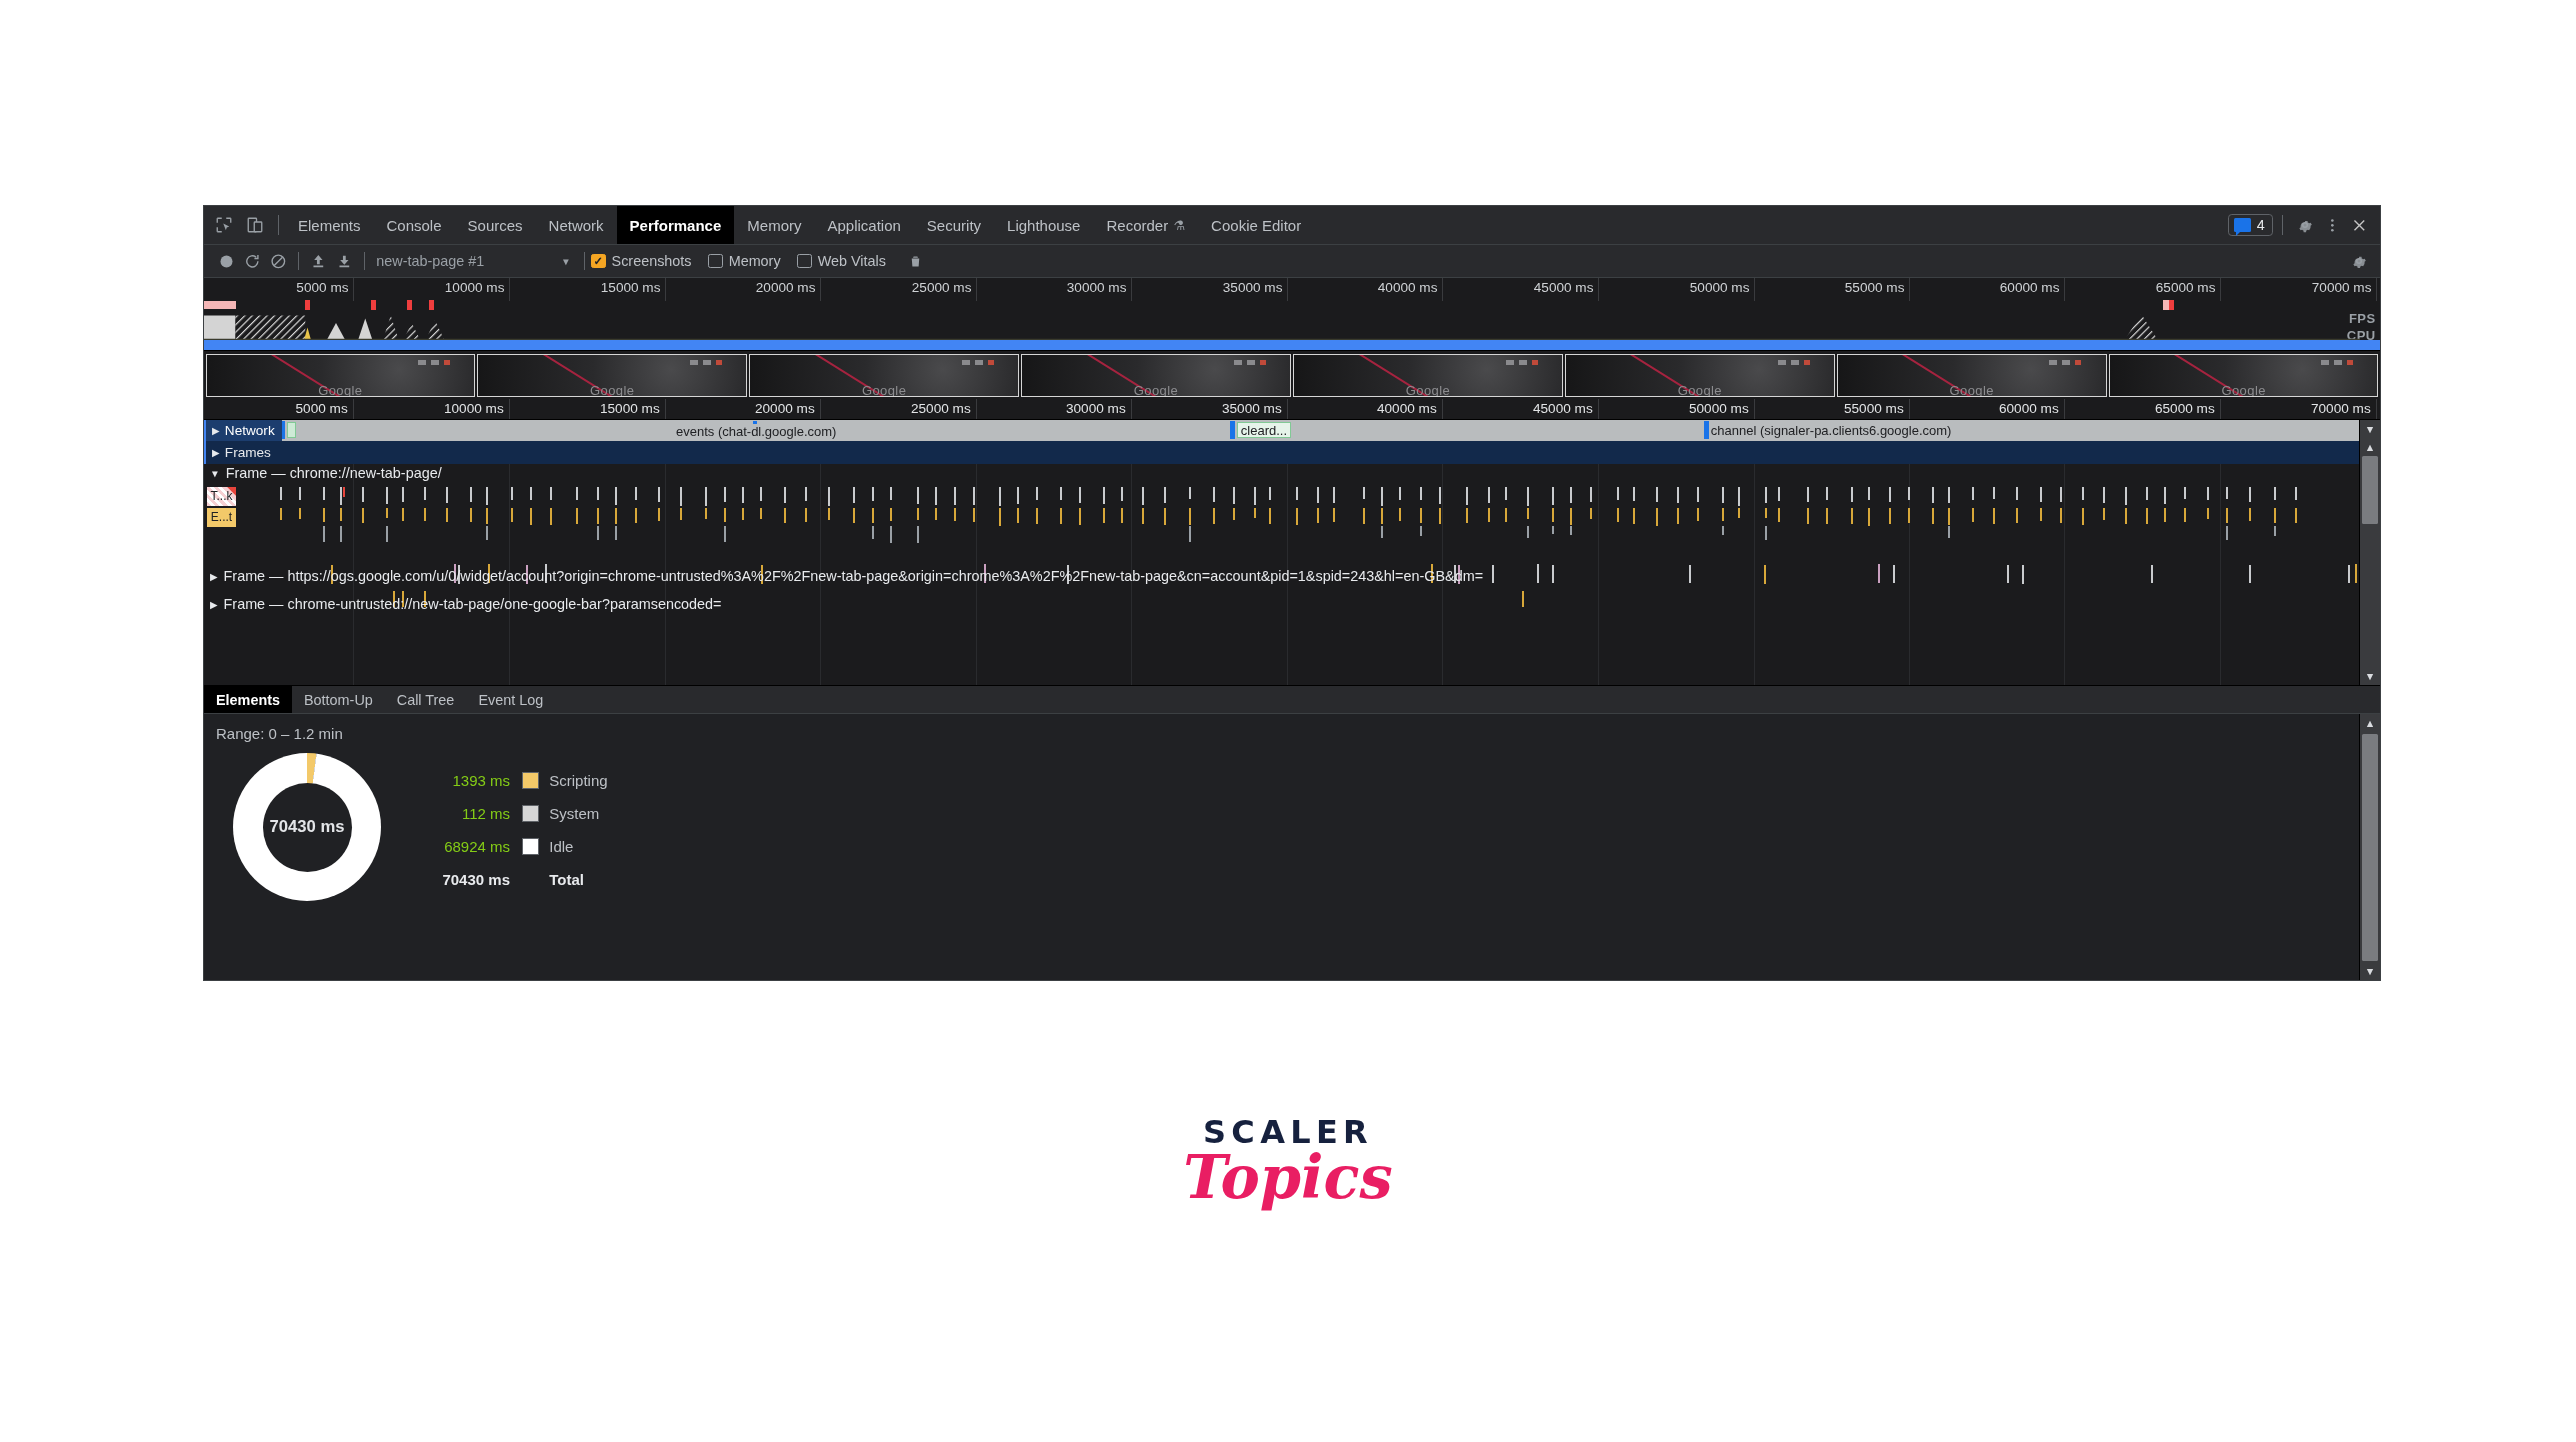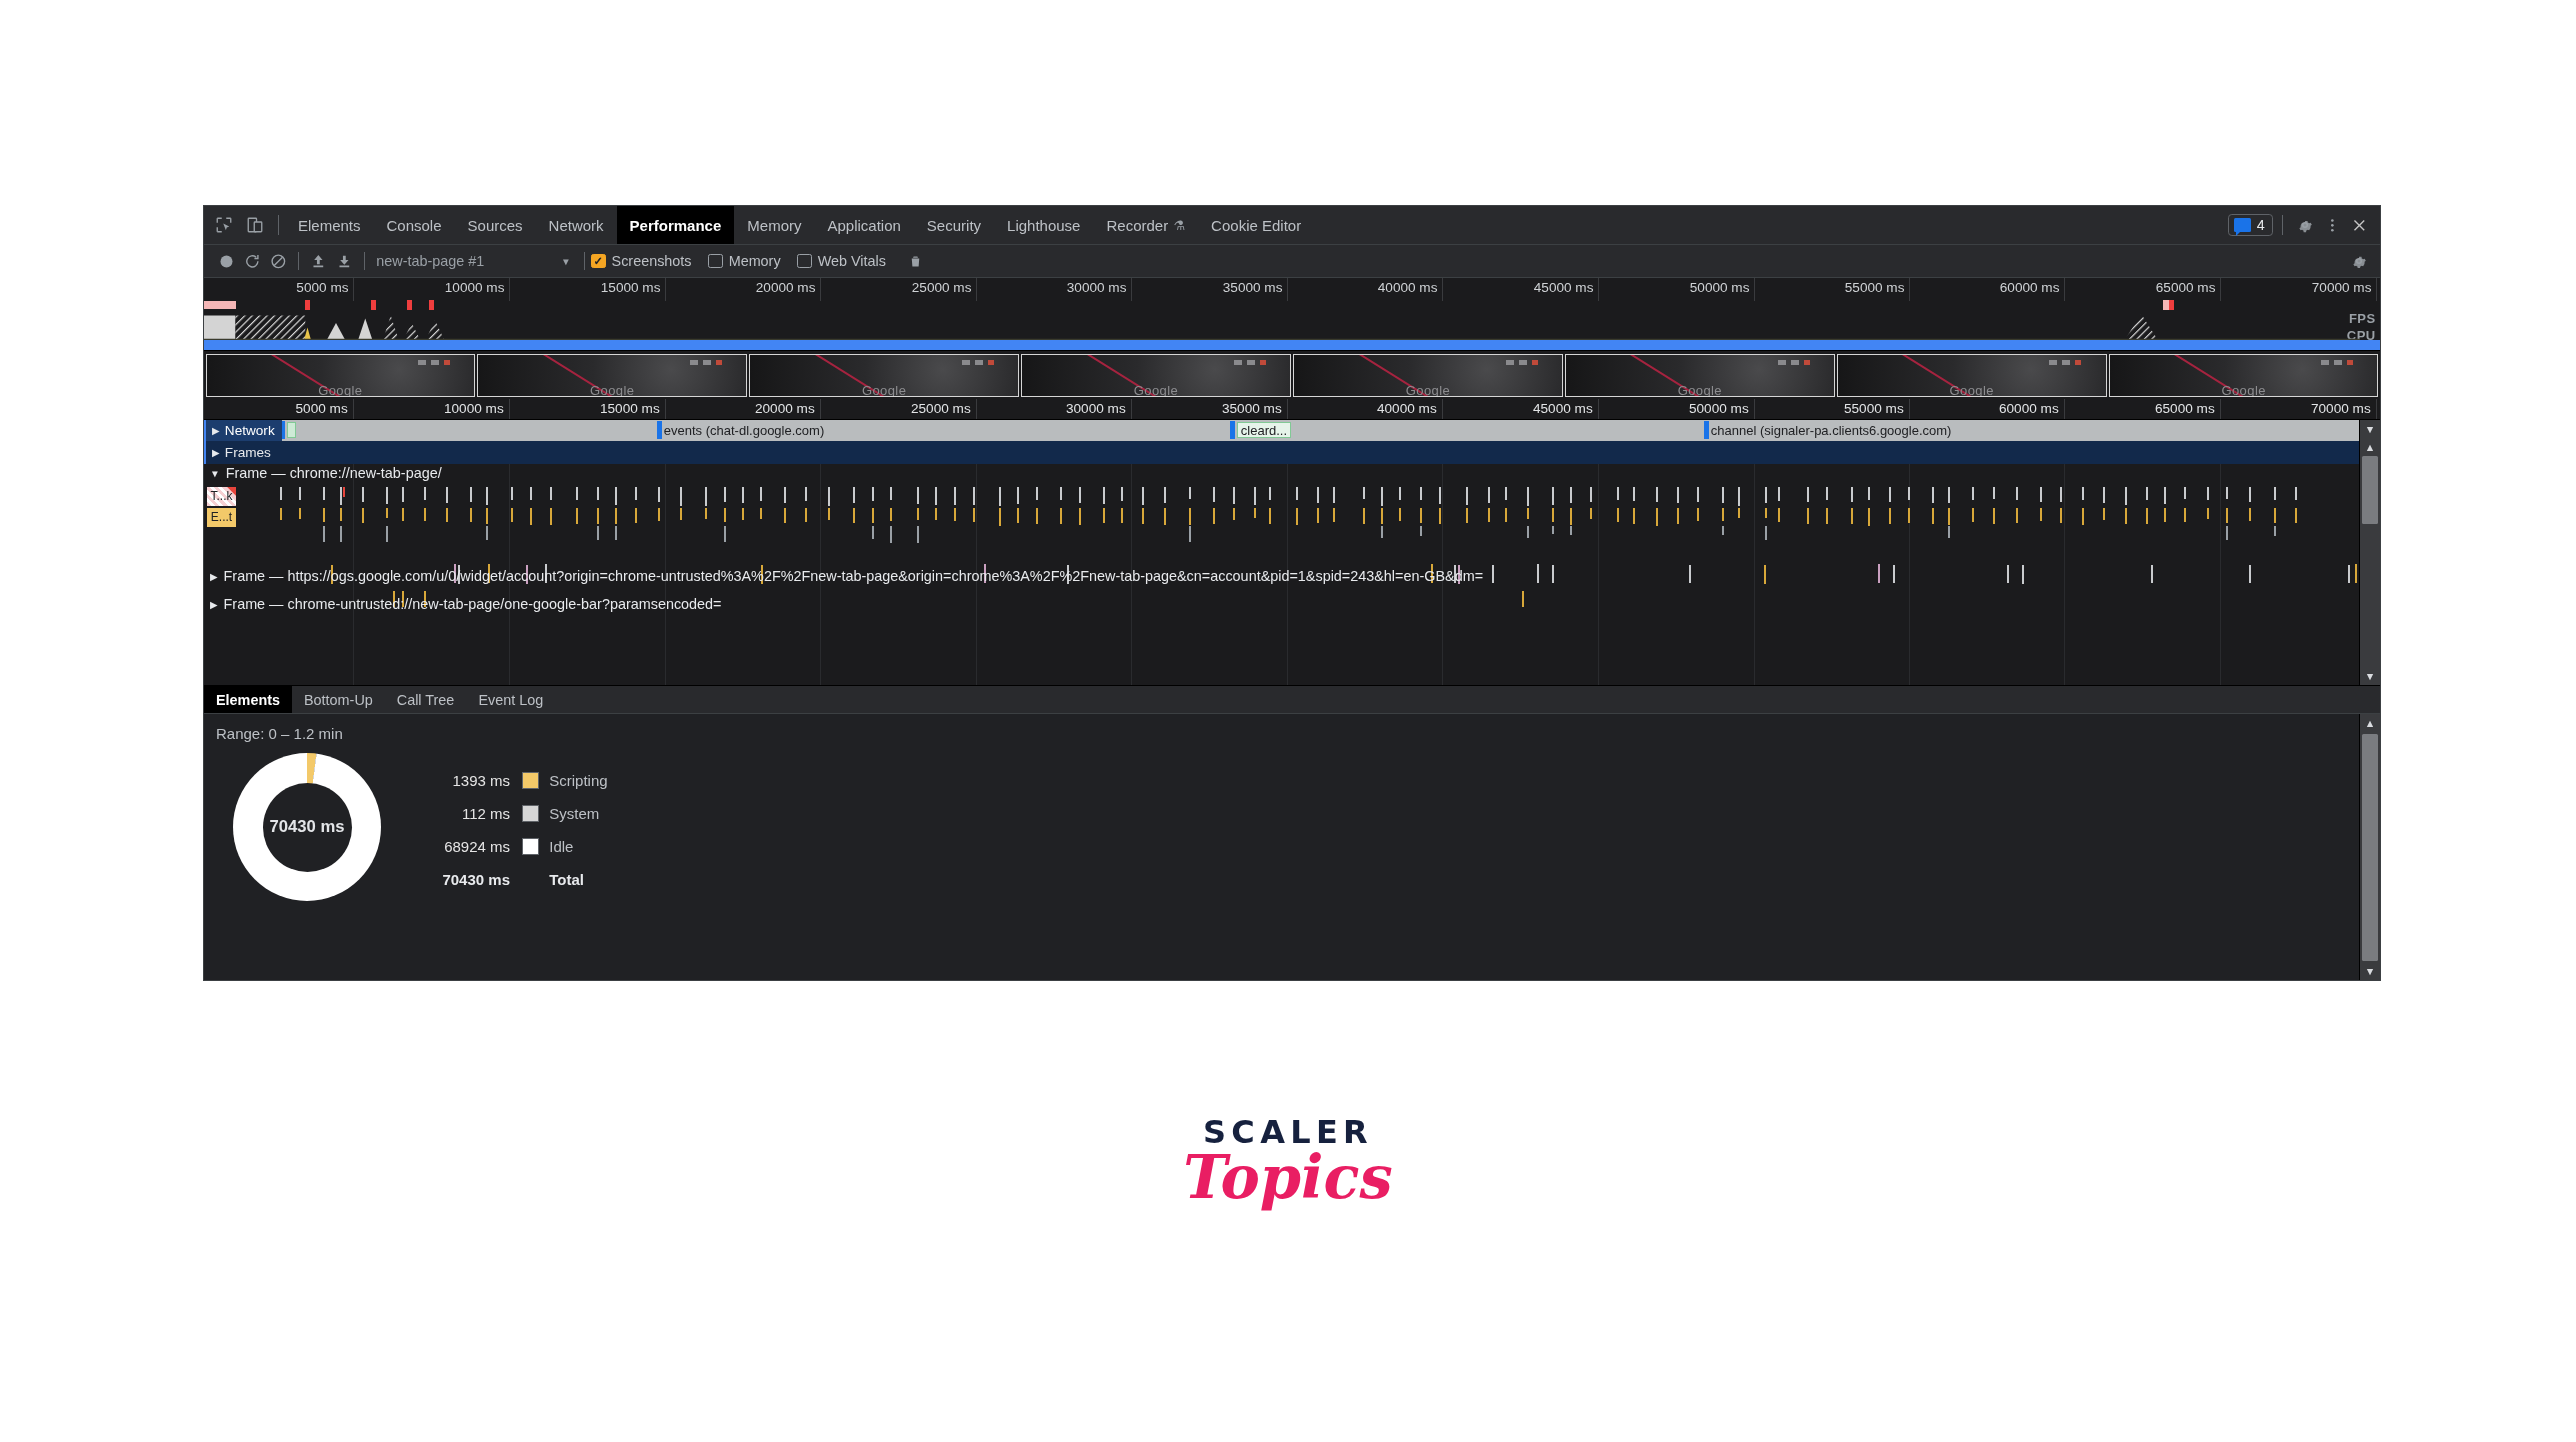--- a/index.html
+++ b/index.html
@@ -289,21 +289,21 @@
     display:flex; align-items:center; justify-content:center;
   }
   .donut .hole {
     width:89px; height:89px; border-radius:50%; background:#202124;
     display:flex; align-items:center; justify-content:center;
     color:#e3e5e8; font-size:16.7px; font-weight:bold;
   }
 
   .legend { position:absolute; left:227px; top:50px; }
   .legend .lrow { display:flex; align-items:center; height:33px; font-size:15px; }
-  .legend .lval { width:91px; text-align:right; color:#e5e5e5; padding-right:12px;}
+  .legend .lval { width:91px; text-align:right; color:#84cc16; padding-right:12px;}
   .legend .lsw { width:16.7px; height:16.7px; margin-right:10.6px; border:0.8px solid #5f6368;}
   .legend .lname { color:#bdc1c6; }
   .legend .lrow.total .lval, .legend .lrow.total .lname { color:#e8eaed; font-weight:bold; }
   .legend .lrow.total .lsw { background:transparent; border:none; }
 
   .sum-scroll {
     position:absolute; right:0; top:0; bottom:0; width:21px;
     background:#3a3b3e; border-left:0.8px solid #000;
     display:flex; flex-direction:column; align-items:center;
   }
@@ -637,21 +637,21 @@
         <div class="vg" style="left: 1860px;"></div>
         <div class="vg" style="left: 2016px;"></div>
         <div class="vg" style="left: 2172px;"></div>
       </div>
 
     <div class="row-network">
       <div class="net-ev" style="left:76px;">
         <span class="marker"></span>
         <span class="chip" style="background:#ceead6;border-color:#81c995;width:9px;padding:0;"></span>
       </div>
-      <div class="net-ev" style="left:453px;">
+      <div class="net-ev" style="left:472px;flex-direction:column;">
         <span class="marker"></span>
         <span>events (chat-dl.google.com)</span>
       </div>
       <div class="net-ev" style="left:1026px;">
         <span class="marker"></span>
         <span class="chip">cleard...</span>
       </div>
       <div class="net-ev" style="left:1500px;">
         <span class="marker"></span>
         <span>channel (signaler-pa.clients6.google.com)</span>

